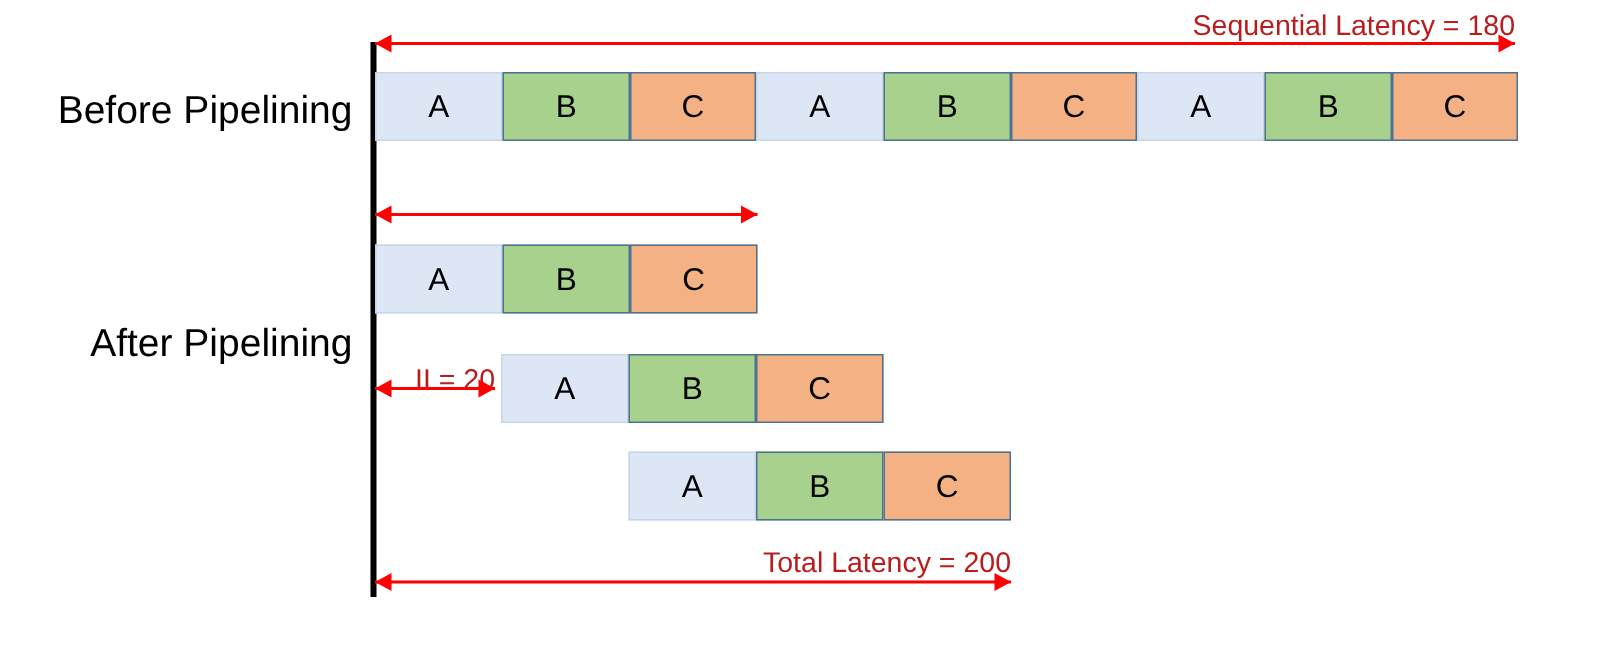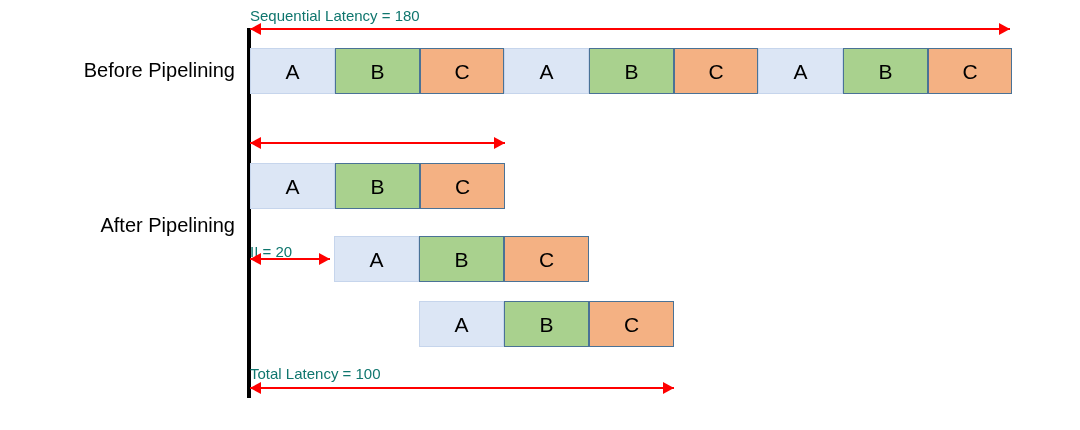--- a/index.html
+++ b/index.html
@@ -15,21 +15,21 @@
     width: 1080px;
     height: 430px;
     background: #ffffff;
     overflow: hidden;
   }
 
   
   .row-label {
     position: absolute;
     color: #000000;
-    font-size: 20px;
+    font-size: 26px;
     line-height: 1;
     white-space: nowrap;
     text-align: right;
   }
 
   
   .axis {
     position: absolute;
     background: #000000;
   }
@@ -88,25 +88,25 @@
   .ah-left {
     left: 0;
     border-right: 11px solid #ff0000;
   }
   .ah-right {
     right: 0;
     border-left: 11px solid #ff0000;
   }
   .arrow-label {
     position: absolute;
-    font-size: 15px;
-    color: #0f766e;
+    font-size: 19px;
+    color: #b91c1c;
     line-height: 1;
     white-space: nowrap;
-    text-align: left;
+    text-align: right;
   }
 </style>
 </head>
 <body>
 
 <div id="stage">
 
   <div class="axis" style="left:247px; top:28px; width:4px; height:370px;"></div>
 
   <div class="arrow-label" style="left:250px; top:8px; width:760px;">Sequential Latency = 180</div>
@@ -156,20 +156,20 @@
     <div class="blk blk-b" style="left:85px;  width:85px;">B</div>
     <div class="blk blk-c" style="left:170px; width:85px;">C</div>
   </div>
 
   <div class="band" style="left:419px; top:301px; width:255px;">
     <div class="blk blk-a" style="left:0px;   width:85px;">A</div>
     <div class="blk blk-b" style="left:85px;  width:85px;">B</div>
     <div class="blk blk-c" style="left:170px; width:85px;">C</div>
   </div>
 
-  <div class="arrow-label" style="left:250px; top:366px; width:424px;">Total Latency = 100</div>
+  <div class="arrow-label" style="left:250px; top:366px; width:424px;">Total Latency = 200</div>
   <div class="arrow-wrap" style="left:250px; top:381px; width:424px;">
     <div class="arrow-line"></div>
     <div class="ah ah-left"></div>
     <div class="ah ah-right"></div>
   </div>
 
 </div>
 
 </body></html>

